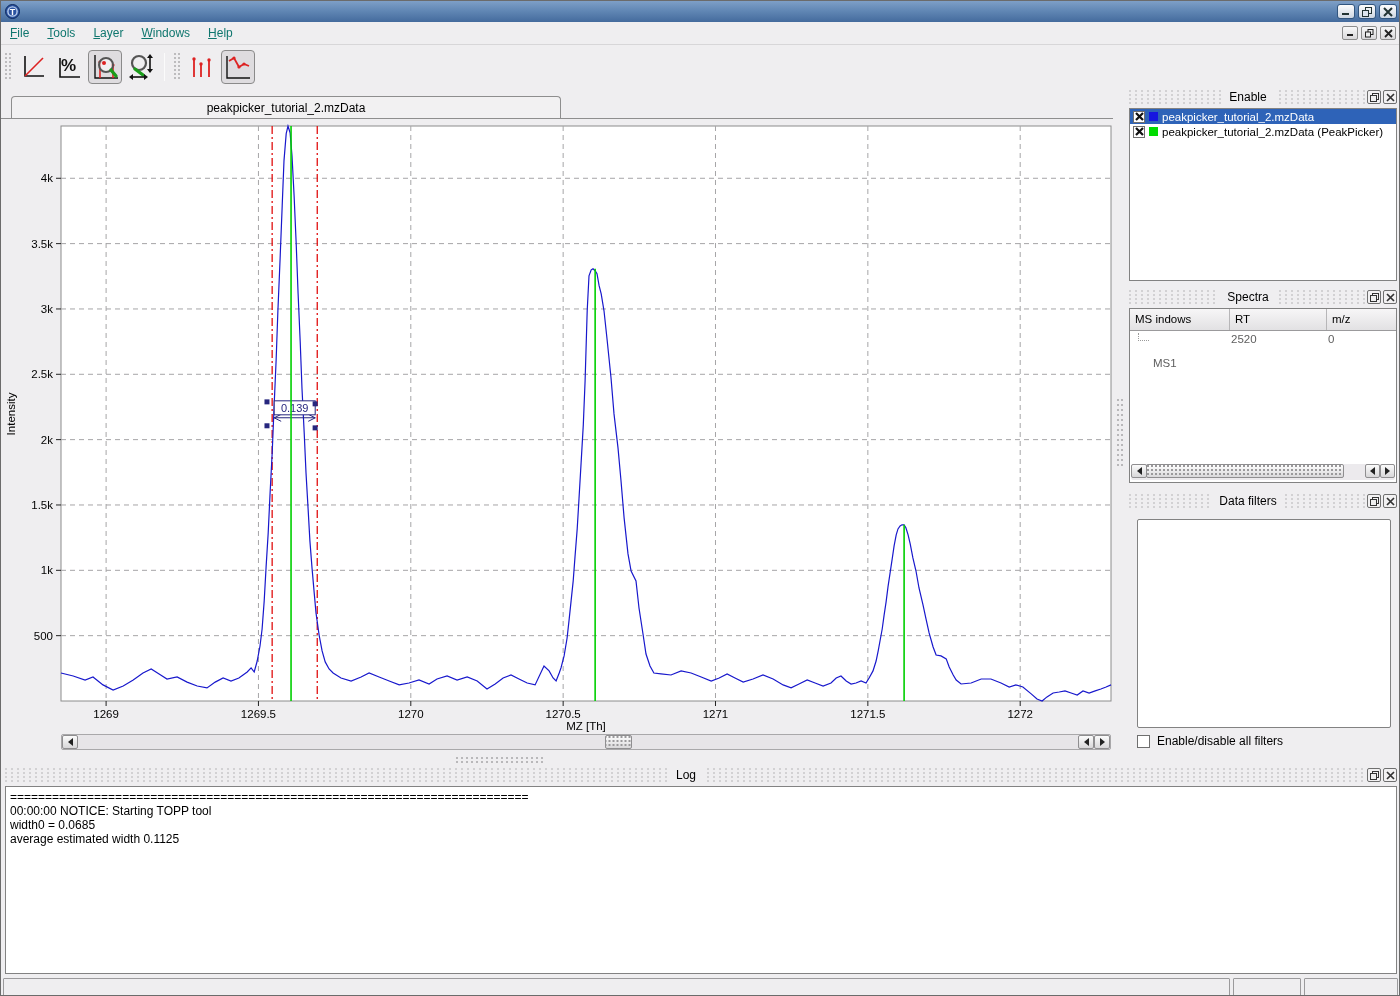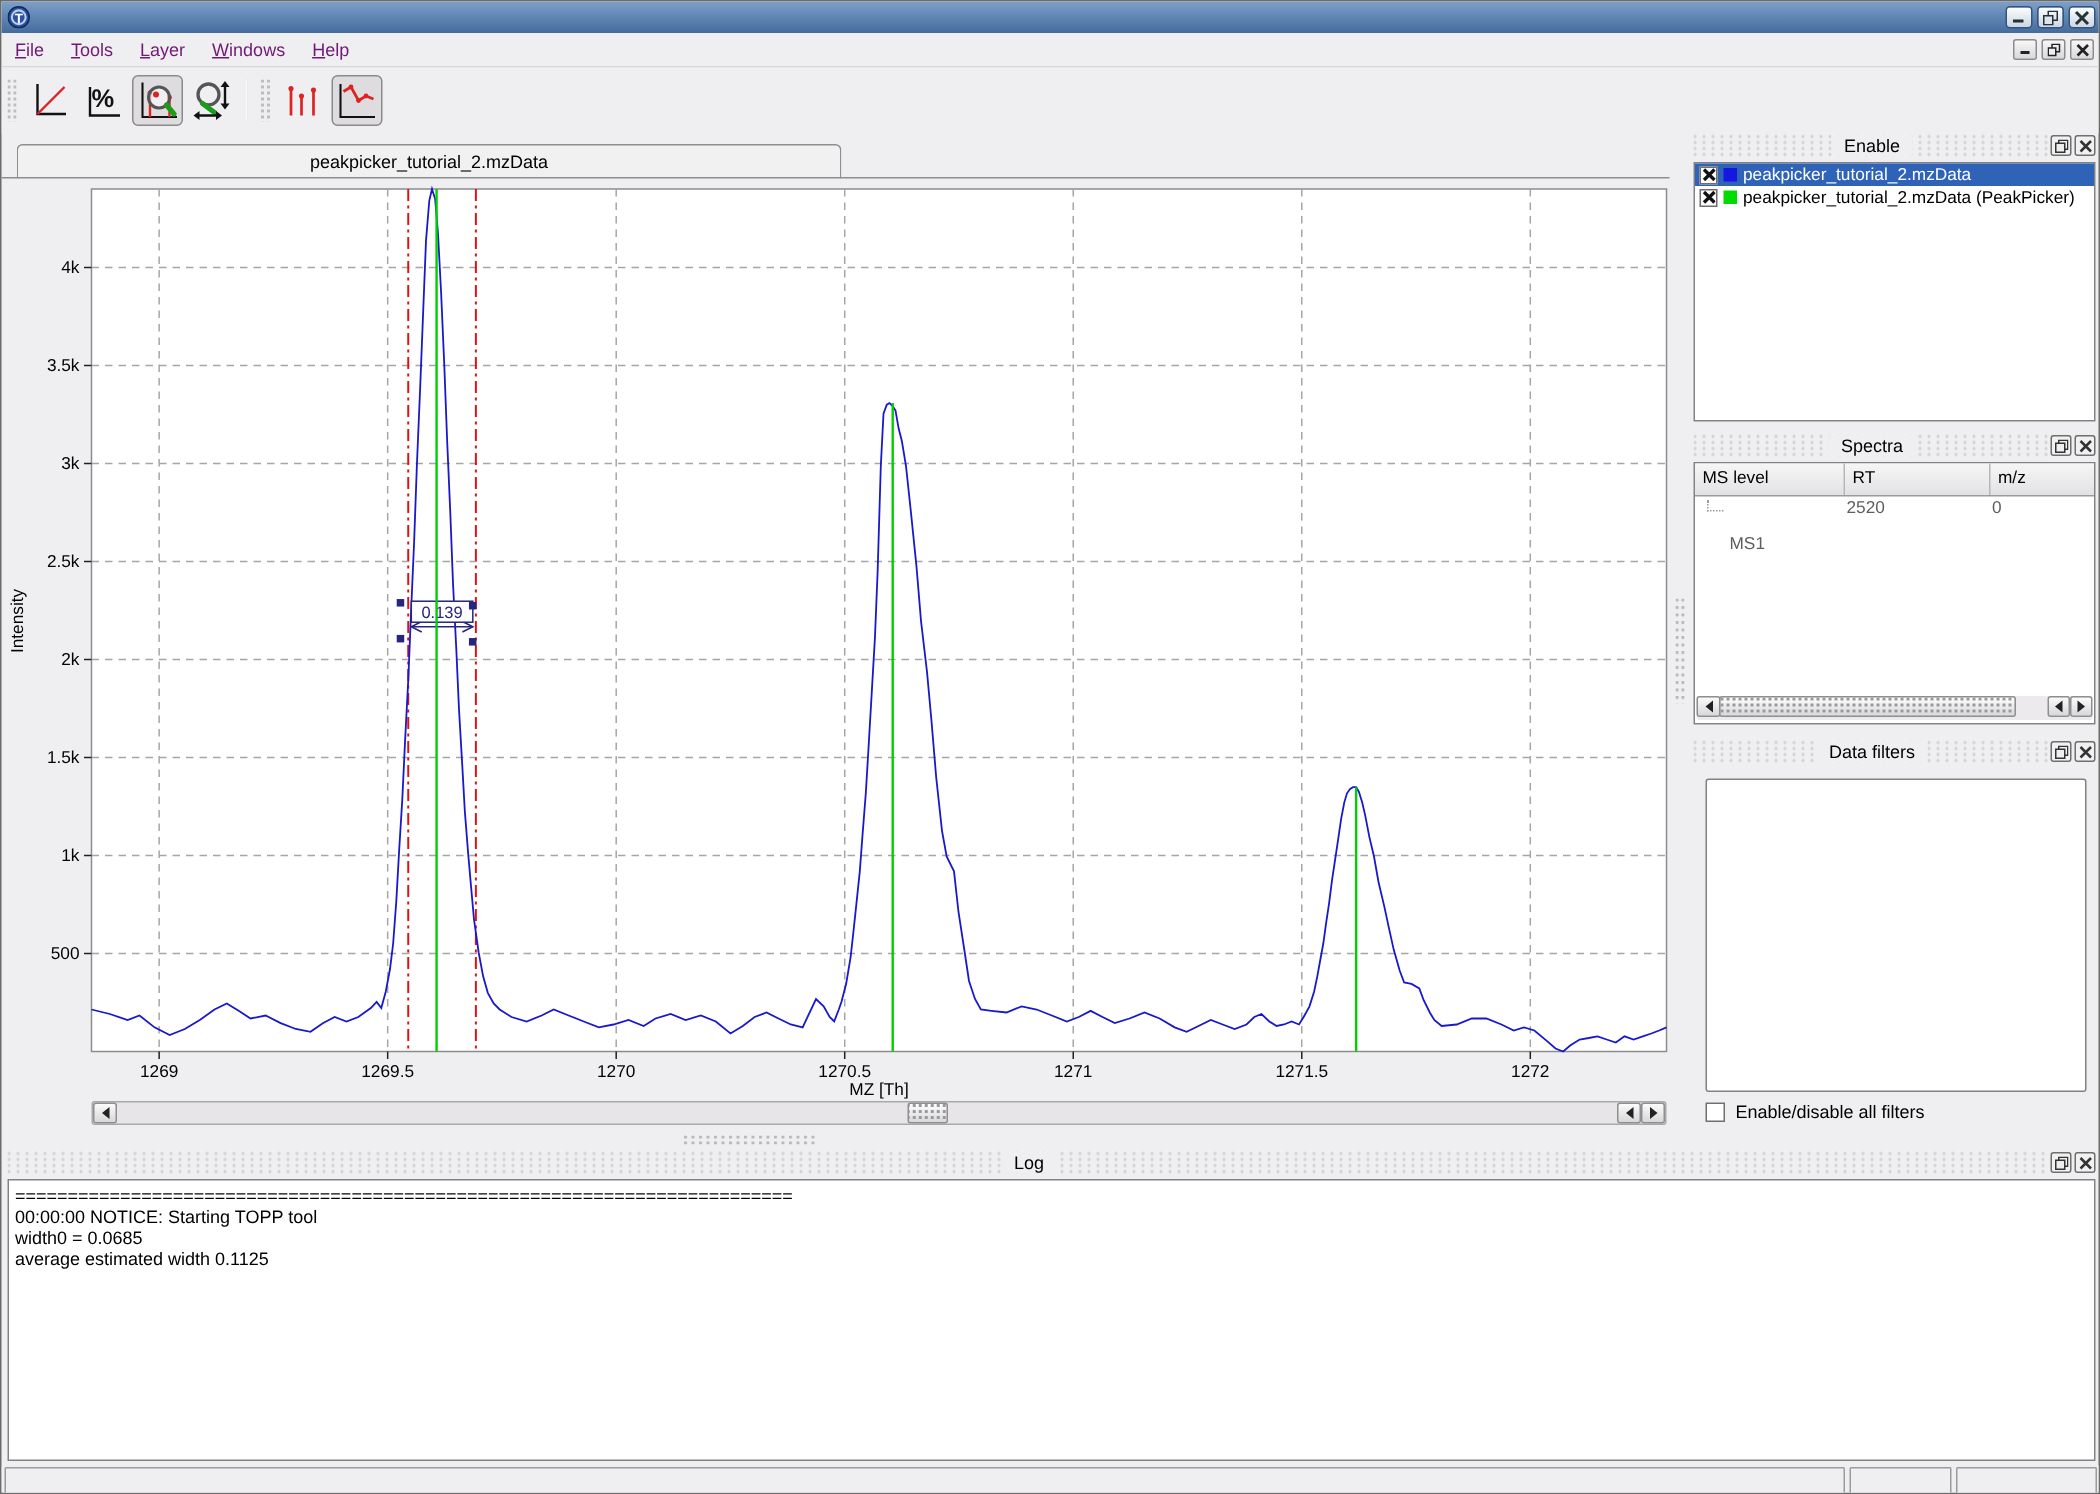--- a/index.html
+++ b/index.html
@@ -12,21 +12,21 @@
     background:linear-gradient(180deg,#7e9fc7 0%,#6288b5 45%,#446b9d 100%);
     display:flex; align-items:center; padding:0 4px; }
   .titlebar .title-text { color:#fff; font-weight:bold; font-size:12.5px; margin-left:6px; letter-spacing:.2px; }
   .win-btns { margin-left:auto; display:flex; gap:3px; }
   .win-btn { width:18px; height:15px; border:1px solid #31557f; border-radius:3px;
     background:linear-gradient(180deg,#fdfdfd,#cdd6e2); display:flex; align-items:center; justify-content:center; }
 
   
   .menubar { position:absolute; left:0; top:21px; width:1400px; height:23px; background:#efeef0;
     border-bottom:1px solid #d7d6d8; display:flex; align-items:center; font-size:12px; }
-  .menu-item { padding:3px 9px; color:#701a75; }
+  .menu-item { padding:3px 9px; color:#0f766e; }
   .menu-item .acc { text-decoration:underline; }
   .mdi-btns { margin-left:auto; display:flex; gap:3px; padding-right:5px; }
   .mdi-btn { width:16px; height:14px; border:1px solid #8c8c8c; border-radius:2px;
     background:linear-gradient(180deg,#f8f8f8,#d9d8da); display:flex; align-items:center; justify-content:center; }
 
   
   .toolbar { position:absolute; left:0; top:44px; width:1400px; height:44px; background:#efeef0; display:flex; align-items:center; }
   .grip { width:6px; height:28px; margin:0 4px;
     background-image:radial-gradient(circle at 1px 1px,#bdbcbe 1px,transparent 1.3px); background-size:4px 4px; }
   .tbtn { width:34px; height:34px; margin:0 1px; display:flex; align-items:center; justify-content:center;
@@ -338,21 +338,21 @@
         <rect x="0.5" y="2.5" width="6" height="6" fill="#eee" stroke="#333"></rect>
       </svg>
     </span>
   <span class="dock-btn" style="left:1382px; top:289px;">
       <svg width="9" height="9">
         <path d="M1,1 L8,8 M8,1 L1,8" stroke="#333" stroke-width="1.7"></path>
       </svg>
     </span>
   <div class="panel-box" style="left:1128px; top:307px; width:268px; height:175px;">
     <div class="spectra-header">
-      <span class="cell" style="width:100px;">MS level</span>
+      <span class="cell" style="width:100px;">MS indows</span>
       <span class="cell" style="width:97px;">RT</span>
       <span class="cell" style="width:69px; border-right:none;">m/z</span>
     </div>
     <div class="spectra-row">
       <span class="tree-glyph"></span>
       <span style="width:72px;margin-top:47px;">MS1</span>
       <span style="width:97px; padding-left:6px;">2520</span>
       <span style="padding-left:6px;">0</span>
     </div>
     <div class="hscroll" style="left:1px; top:155px; width:264px; border:none; background:#eceaed;">

